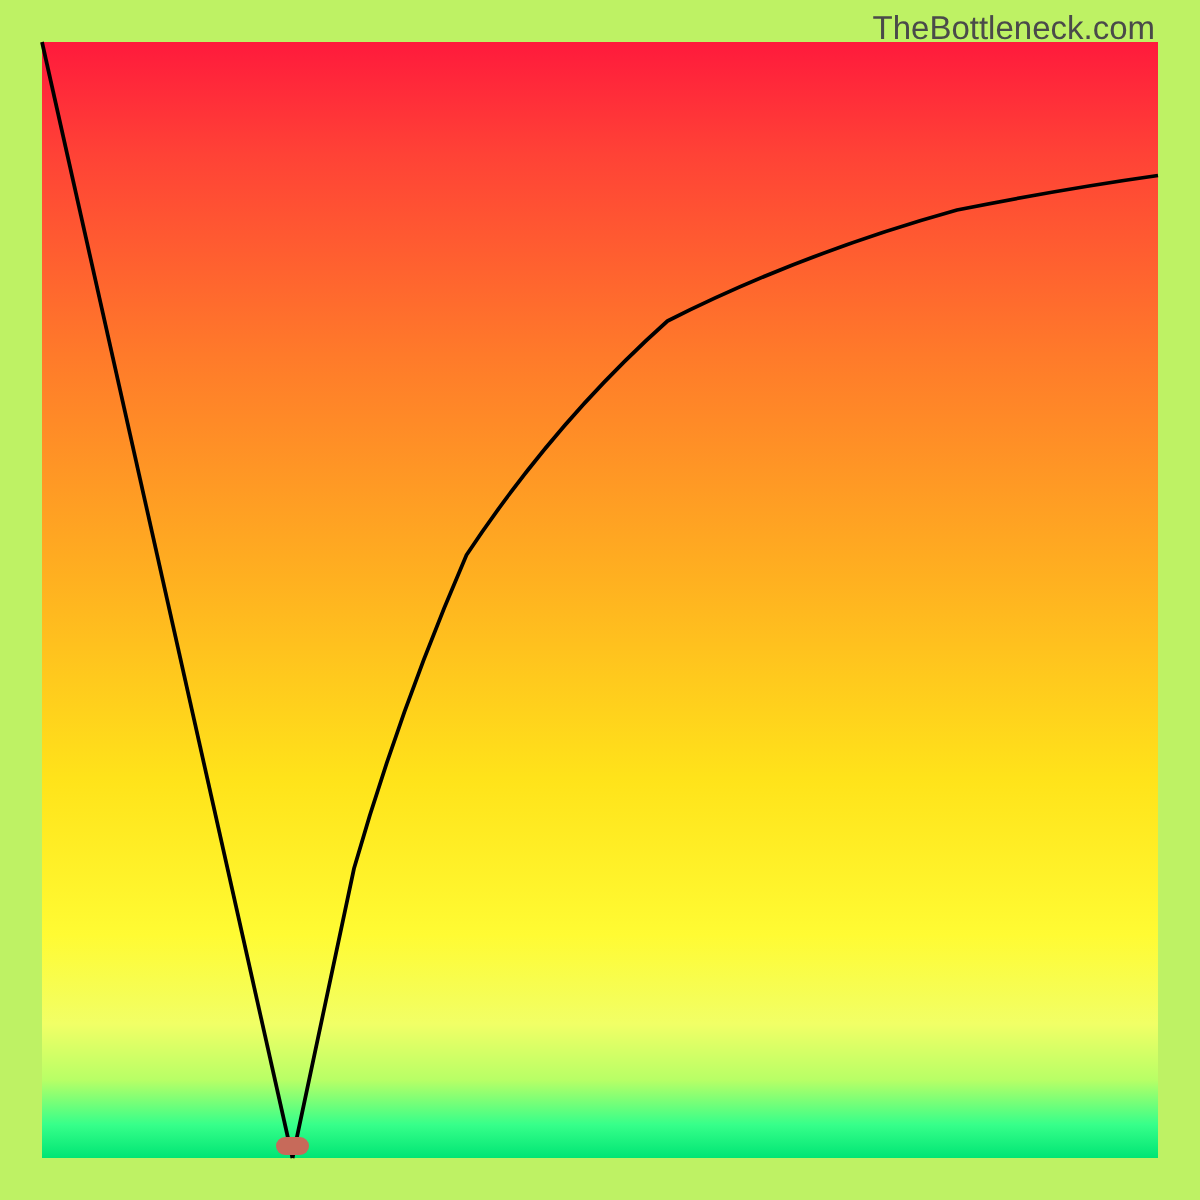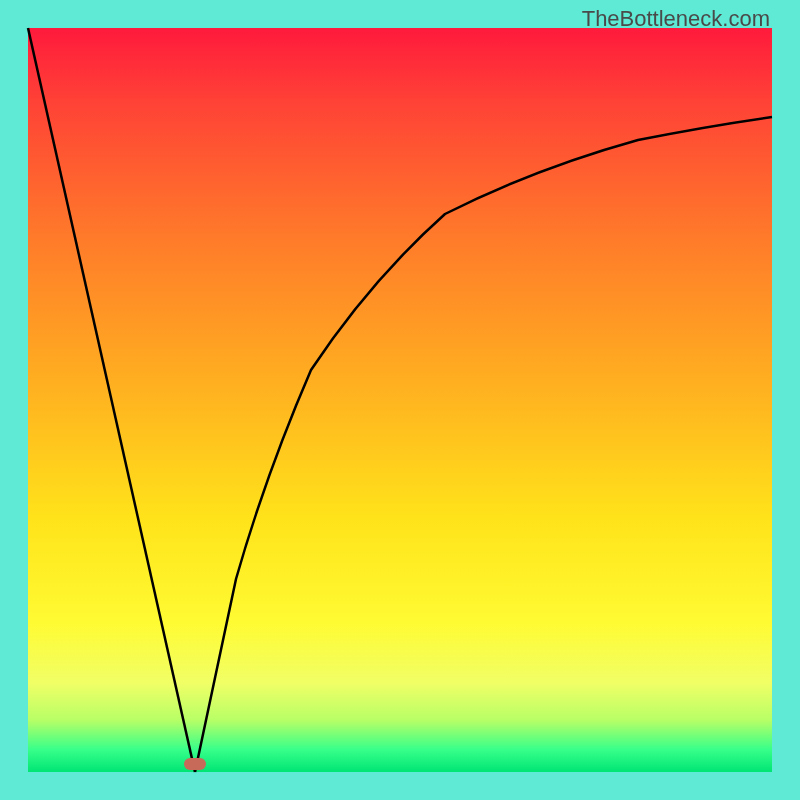--- a/index.html
+++ b/index.html
@@ -7,21 +7,21 @@
     padding: 0;
     width: 800px;
     height: 800px;
     background: #000;
     overflow: hidden;
     font-family: Arial, Helvetica, sans-serif;
   }
   .frame {
     position: absolute;
     inset: 0;
-    background: #5eead4;
+    background: #bef264;
     text-decoration: underline;
   }
   .plot-area {
     position: absolute;
     left: 28px;
     top: 28px;
     width: 744px;
     height: 744px;
     
     background: linear-gradient(

